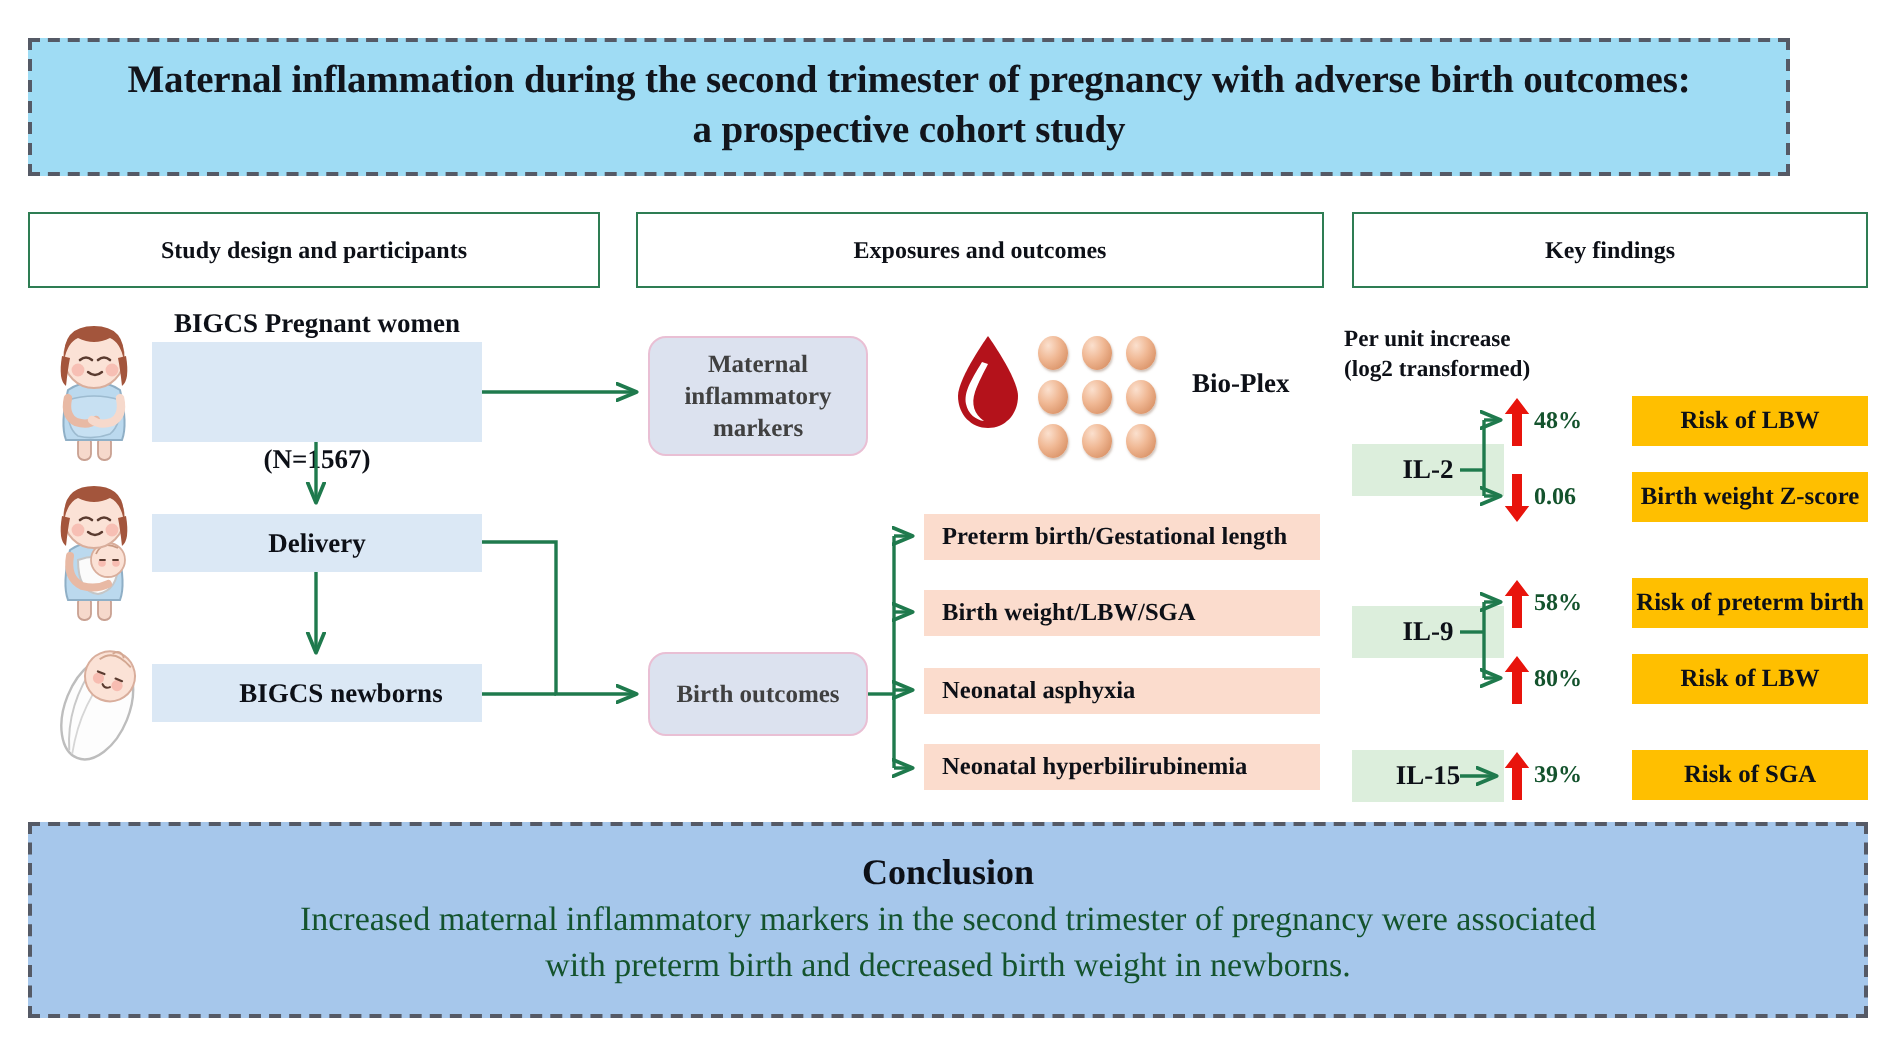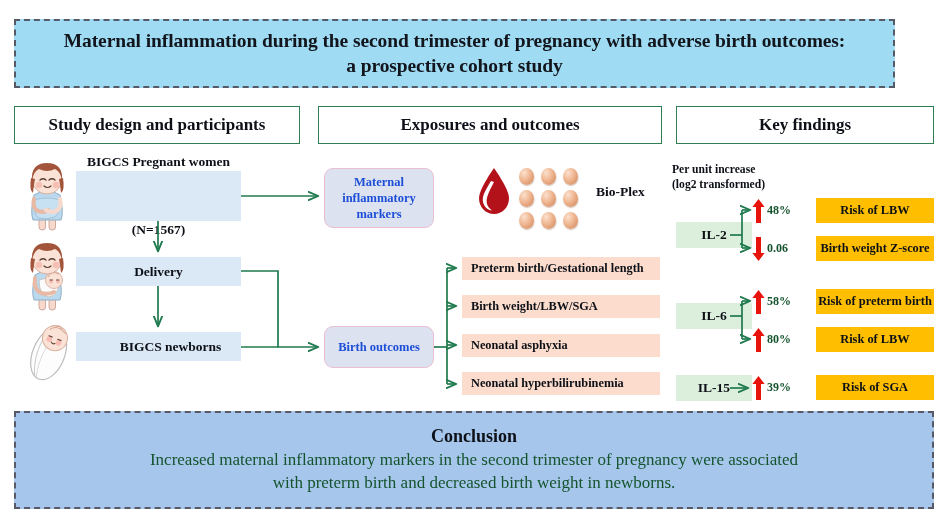--- a/index.html
+++ b/index.html
@@ -35,21 +35,21 @@
     letter-spacing: -0.1px;
   }
 
   
   .col-head {
     position: absolute;
     height: 38px;
     border: 1.6px solid #2e7d53;
     background: #ffffff;
     display: flex; align-items: center; justify-content: center;
-    font-size: 17px; font-weight: bold; color: #0d1017;
+    font-size: 12px; font-weight: bold; color: #0d1017;
   }
   #head-design  { left: 14px;  top: 106px; width: 286px; }
   #head-expo    { left: 318px; top: 106px; width: 344px; }
   #head-key     { left: 676px; top: 106px; width: 258px; }
 
   
   .figure { position: absolute; }
 
   .lbox {
     position: absolute;
@@ -65,21 +65,21 @@
   #box-newborns { left: 76px; top: 332px; width: 165px; height: 29px; padding-left: 24px; }
 
   
   .rbox {
     position: absolute;
     background: #DCE2EF;
     border: 1.4px solid #E9BFD4;
     border-radius: 9px;
     display: flex; align-items: center; justify-content: center;
     text-align: center;
-    font-size: 12.5px; font-weight: bold; color: #1d4ed8;
+    font-size: 12.5px; font-weight: bold; color: #404040;
     line-height: 1.3;
   }
   #box-markers  { left: 324px; top: 168px; width: 110px; height: 60px; }
   #box-outcomes { left: 324px; top: 326px; width: 110px; height: 42px; }
 
   .outcome-bar {
     position: absolute;
     left: 462px;
     width: 198px; height: 23px;
     background: #FBDCCD;
@@ -299,21 +299,21 @@
   <div class="outcome-bar" id="out-1">Birth weight/LBW/SGA</div>
   <div class="outcome-bar" id="out-2">Neonatal asphyxia</div>
   <div class="outcome-bar" id="out-3">Neonatal hyperbilirubinemia</div>
 
   <div class="per-unit">
     <div>Per unit increase</div>
     <div>(log2 transformed)</div>
   </div>
 
   <div class="il-box" id="il-0">IL-2</div>
-  <div class="il-box" id="il-1">IL-6</div>
+  <div class="il-box" id="il-1">IL-9</div>
   <div class="il-box" id="il-2">IL-15</div>
 
   <div class="finding-row" id="find-0">
     <span class="arrow-glyph">
       <svg width="13" height="24" viewBox="0 0 13 24">
           <path d="M6.5 0 L12.6 8 L9 8 L9 24 L4 24 L4 8 L0.4 8 Z" fill="#E8140C"></path>
         </svg>
     </span>
     <span class="finding-val">48%</span>
   </div>

